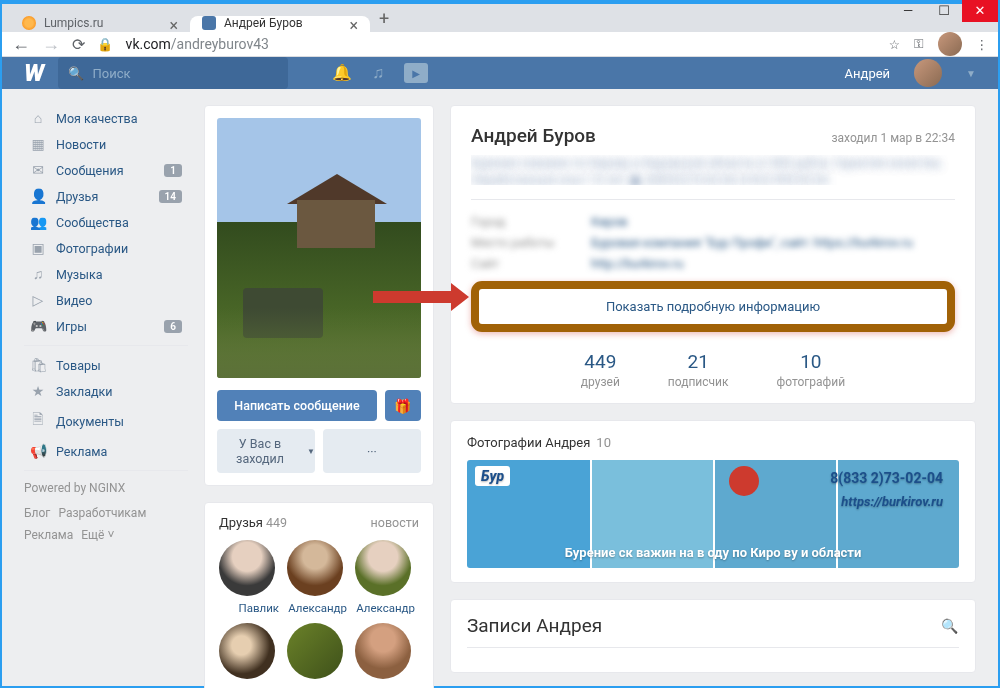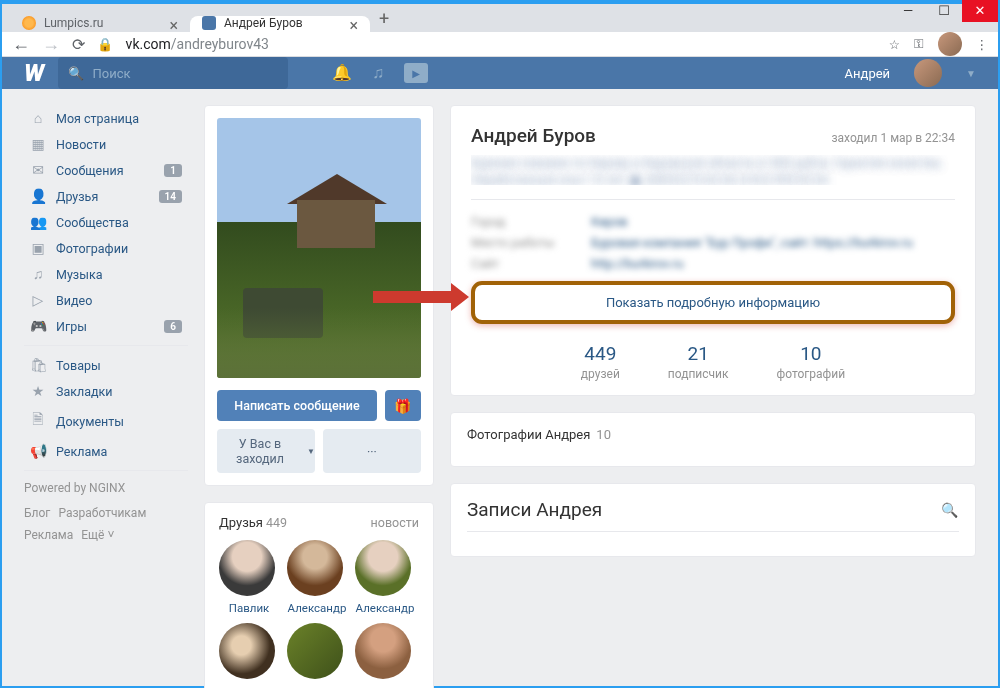--- a/index.html
+++ b/index.html
@@ -68,21 +68,21 @@
 .status-row { display: flex; gap: 8px; margin-top: 8px; }
 .btn-light { flex: 1; background: #e5ebf1; color: #55677d; border: none; border-radius: 4px; padding: 7px 0; font-size: 12.5px; cursor: pointer; display: flex; align-items: center; justify-content: center; gap: 4px; }
 .btn-dots { width: 36px; }
 
 .friends-card { padding: 12px 14px; }
 .friends-header { display: flex; justify-content: space-between; align-items: flex-end; margin-bottom: 10px; }
 .friends-title { font-size: 13px; color: #333; }
 .friends-count { color: #939393; }
 .friends-link { color: #939393; font-size: 12.5px; }
 .friends-grid { display: flex; gap: 8px; flex-wrap: wrap; }
-.friend { width: 60px; text-align: center; }
+.friend { width: 60px; text-align: right; }
 .friend-avatar { width: 56px; height: 56px; border-radius: 50%; margin-bottom: 5px; }
 .fa1 { background: radial-gradient(circle at 50% 30%, #e6d0c0 30%, #3a3a3a 60%); }
 .fa2 { background: radial-gradient(circle at 50% 30%, #d4b89a 25%, #6b4020 60%); }
 .fa3 { background: radial-gradient(circle at 50% 30%, #e6d0c0 30%, #5a7028 60%); }
 .fa4 { background: radial-gradient(circle at 40% 40%, #e6ceb0 20%, #403020 60%); }
 .fa5 { background: linear-gradient(135deg, #6b8229, #3e501a); }
 .fa6 { background: radial-gradient(circle at 50% 30%, #d4a080 25%, #8c6040 60%); }
 .friend-name { font-size: 11.5px; color: #2a5885; white-space: nowrap; overflow: hidden; text-overflow: ellipsis; }
 
 
@@ -91,21 +91,21 @@
 .profile-header { display: flex; justify-content: space-between; align-items: baseline; }
 .profile-name { font-size: 19px; font-weight: 500; color: #333; }
 .last-seen { font-size: 12px; color: #939393; }
 .blur-status { margin-top: 8px; height: 30px; color: transparent; text-shadow: 0 0 8px rgba(88,118,160,0.7); font-size: 12px; line-height: 1.4; overflow: hidden; }
 .profile-divider { height: 1px; background: #e7e8ec; margin: 14px 0; }
 .info-row { display: flex; gap: 20px; margin-bottom: 6px; font-size: 12.5px; }
 .info-label { width: 100px; color: #939393; filter: blur(3px); }
 .info-value { color: #2a5885; filter: blur(3px); }
 
 .show-info-wrap { margin-top: 10px; position: relative; }
-.show-info-box { border: 4px solid #a16207; border-radius: 11px; padding: 10px 20px; text-align: center; box-shadow: 0 2px 6px rgba(205,58,46,0.35); background: #fff; }
+.show-info-box { border: 8px solid #a16207; border-radius: 11px; padding: 10px 20px; text-align: center; box-shadow: 0 2px 6px rgba(205,58,46,0.35); background: #fff; }
 .show-info-link { color: #2a5885; font-size: 13px; cursor: pointer; }
 .show-arrow { position: absolute; right: 100%; top: 10px; margin-right: 18px; }
 .show-arrow-body { width: 80px; height: 12px; background: #cd3a2e; }
 .show-arrow-head { position: absolute; right: -16px; top: -8px; width: 0; height: 0; border-top: 14px solid transparent; border-bottom: 14px solid transparent; border-left: 18px solid #cd3a2e; }
 
 .counters { display: flex; justify-content: center; gap: 48px; margin-top: 18px; }
 .counter { text-align: center; cursor: pointer; }
 .counter-value { font-size: 19px; color: #2a5885; }
 .counter-label { font-size: 12px; color: #939393; margin-top: 2px; }
 
@@ -187,21 +187,21 @@
       <span class="vk-caret">▼</span>
     </div>
   </div>
 
   <div class="vk-columns">
 
     <div class="sidebar">
       <div id="nav1">
           <div class="nav-item">
             <span class="nav-icon">⌂</span>
-            <span>Моя страница</span>
+            <span>Моя качества</span>
           </div>
           <div class="nav-item">
             <span class="nav-icon">▦</span>
             <span>Новости</span>
           </div>
           <div class="nav-item">
             <span class="nav-icon">✉</span>
             <span>Сообщения</span>
             <span class="nav-badge">1</span>
           </div>
@@ -361,20 +361,27 @@
               <div class="counter-label">фотографий</div>
             </div>
           </div>
       </div>
 
       <div class="card photos-card">
         <div class="photos-header">
           <span>Фотографии Андрея</span>
           <span class="photos-count">10</span>
         </div>
+        <div class="photos-strip">
+          <span class="photo-logo">Бур</span>
+          <span class="phone-icon"></span>
+          <span class="phone-overlay">8(833 2)73-02-04</span>
+          <span class="url-overlay">https://burkirov.ru</span>
+          <span>Бурение ск важин на в оду по Киро ву и области</span>
+        </div>
       </div>
 
       <div class="card wall-card">
         <div class="wall-header">
           <span class="wall-title">Записи Андрея</span>
           <span class="wall-search">🔍</span>
         </div>
       </div>
     </div>
   </div>

